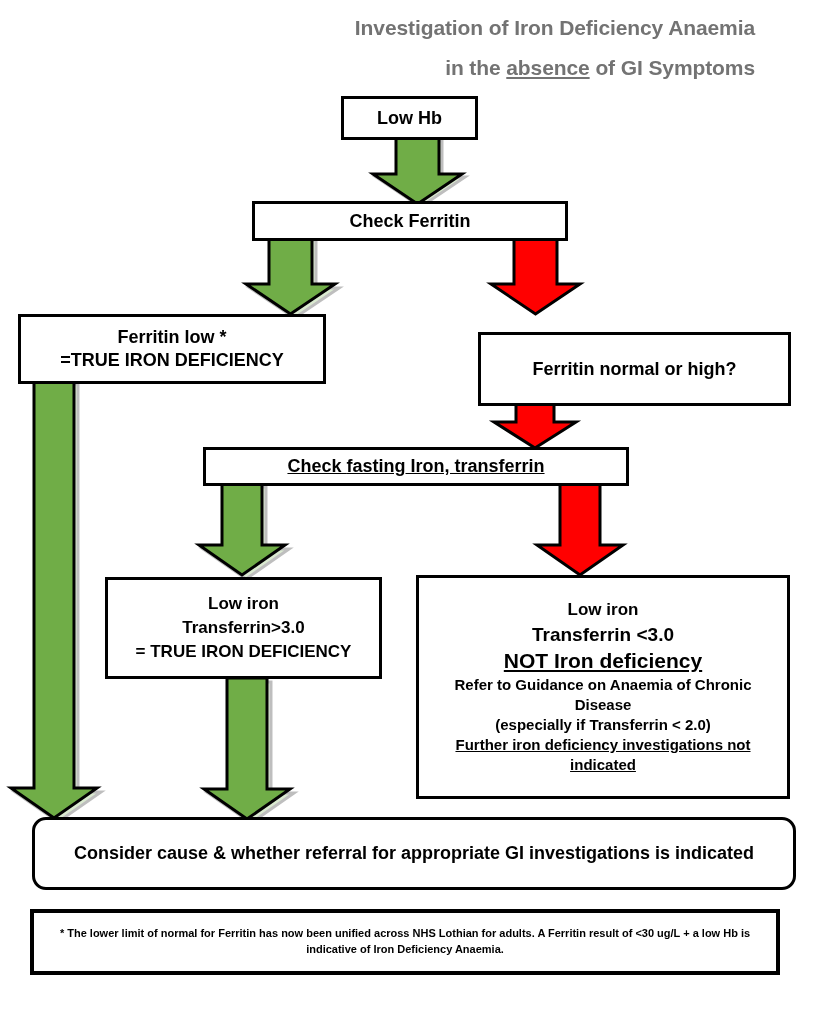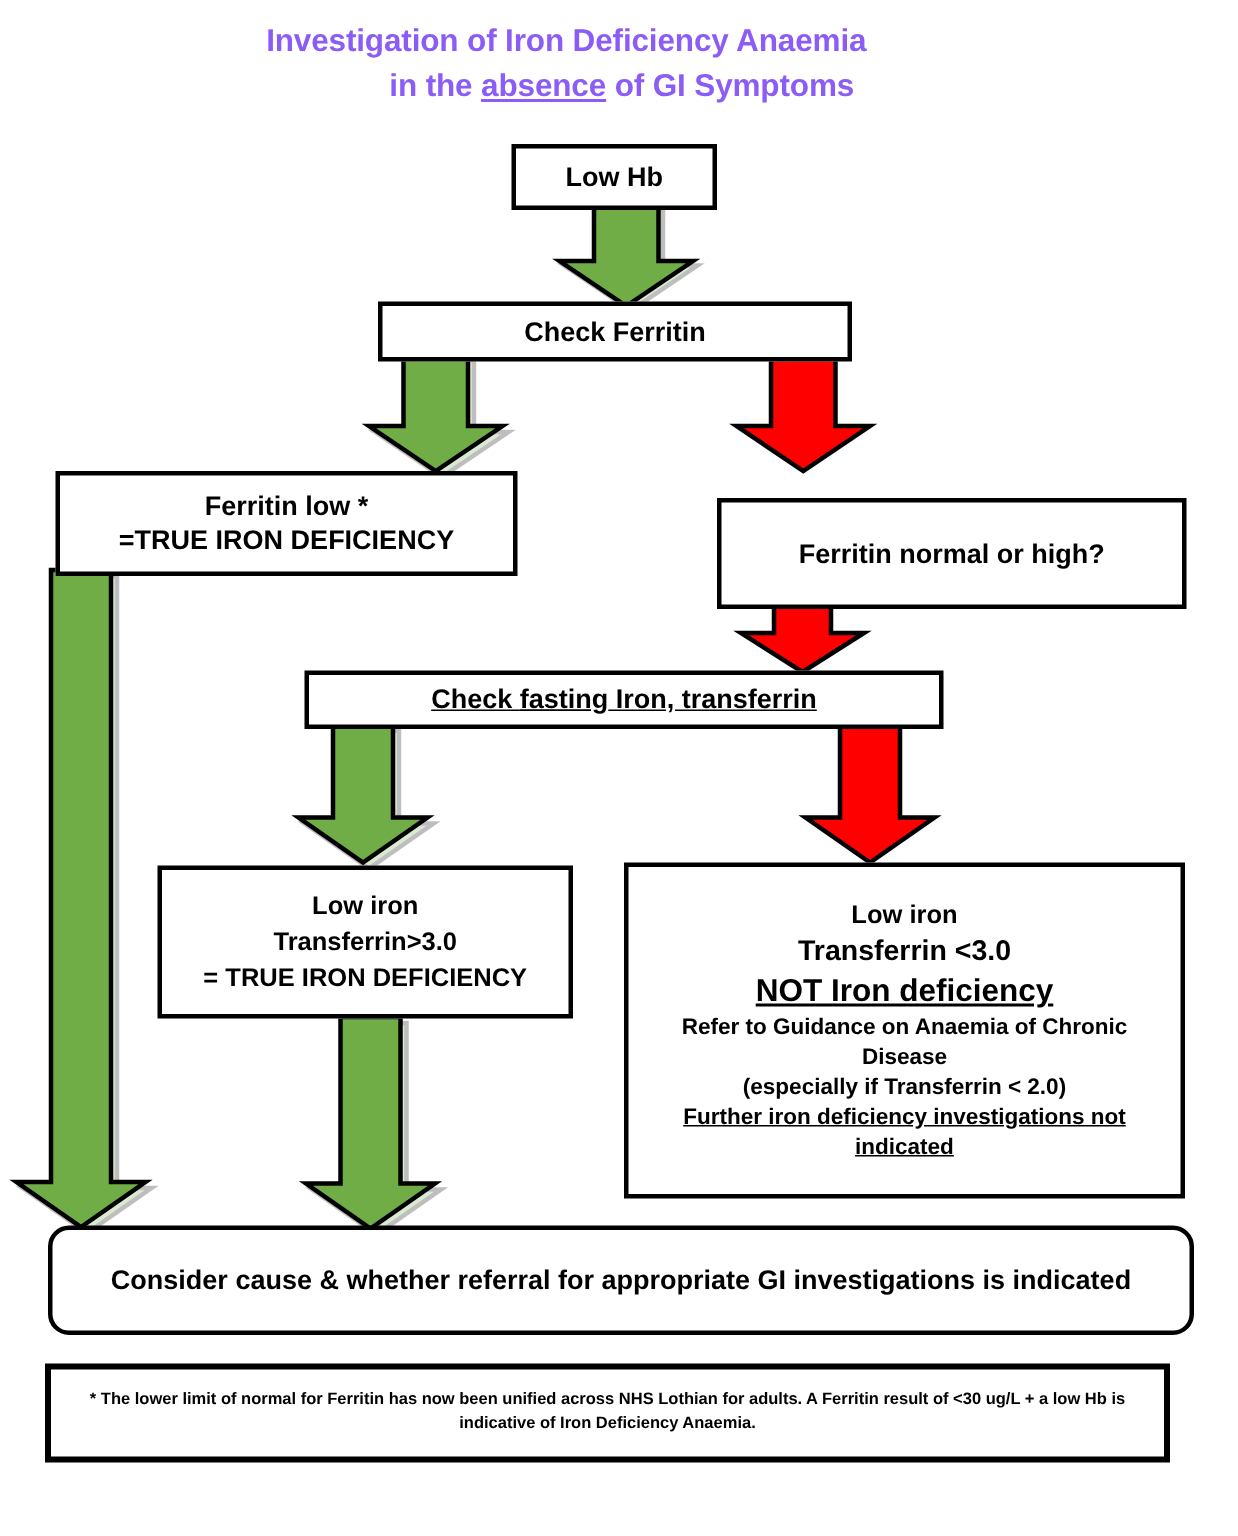--- a/index.html
+++ b/index.html
@@ -17,28 +17,28 @@
     height: 1024px;
     background: #ffffff;
     overflow: hidden;
   }
 
   
   .title-line {
     position: absolute;
     left: 0;
     width: 755px;
-    text-align: center;
+    text-align: right;
     font-weight: bold;
-    color: #8b5cf6;
+    color: #737373;
     font-size: 21px;
     letter-spacing: -0.1px;
   }
   #title1 { top: 16px; }
-  #title2 { top: 46px; padding-left: 37px; }
+  #title2 { top: 56px; }
   .u { text-decoration: underline; }
 
   
   .box {
     position: absolute;
     box-sizing: border-box;
     background: #ffffff;
     border: 3px solid #000000;
     display: flex;
     align-items: center;
@@ -127,21 +127,21 @@
       <span class="line">Check Ferritin</span>
     </div>
   </div>
 
   <div class="box" id="box-low-hb" style="left:341px; top:96px; width:137px; height:44px; font-size:18px;">
     <div class="inner">
       <span class="line">Low Hb</span>
     </div>
   </div>
 
-  <div class="box" id="box-ferritin-low" style="left:37px; top:314px; width:308px; height:70px; font-size:18px; line-height:1.28;">
+  <div class="box" id="box-ferritin-low" style="left:18px; top:314px; width:308px; height:70px; font-size:18px; line-height:1.28;">
     <div class="inner">
       <span class="line">Ferritin low *</span>
       <span class="line">=TRUE IRON DEFICIENCY</span>
     </div>
   </div>
 
   <div class="box" id="box-ferritin-normal-high" style="left:478px; top:332px; width:313px; height:74px; font-size:18px;">
     <div class="inner">
       <span class="line">Ferritin normal or high?</span>
     </div>

